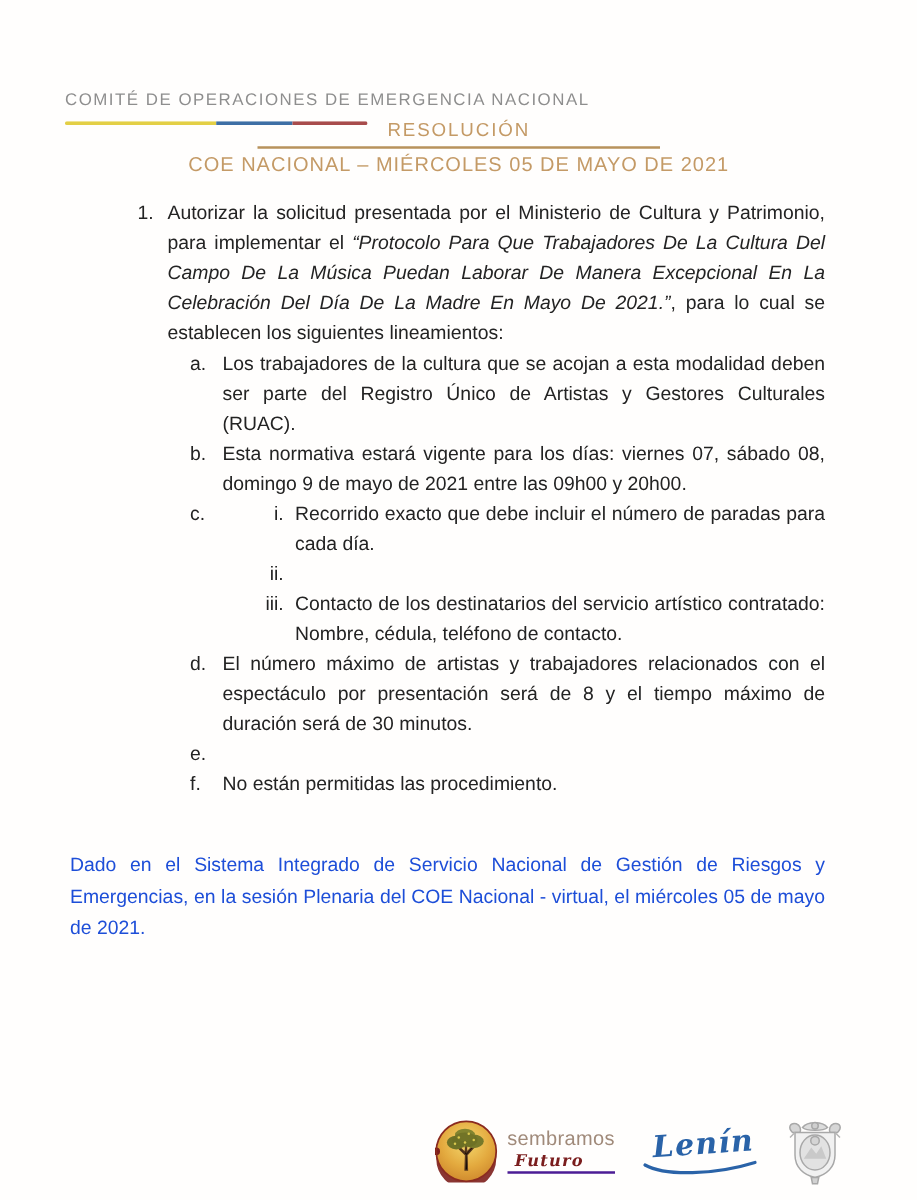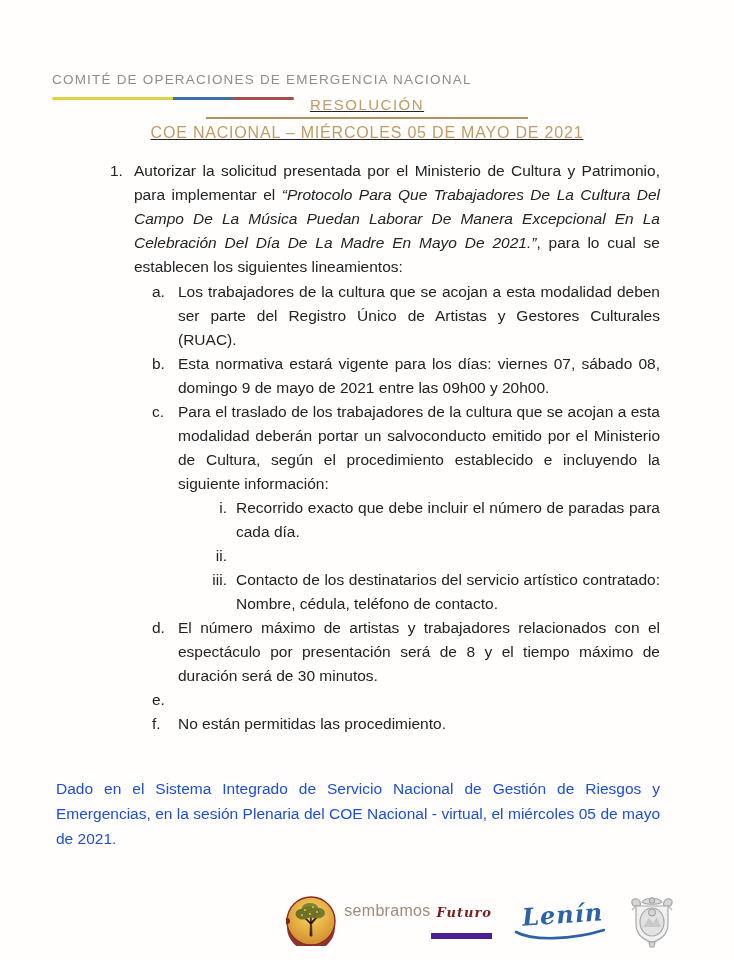--- a/index.html
+++ b/index.html
@@ -15,21 +15,21 @@
   .doc-header{position:absolute;left:52px;top:24px;}
   .doc-header-title{
     color:#8e8e8e;font-size:13.5px;letter-spacing:1.2px;font-weight:500;margin-top:48px;
   }
   .flag-line{display:flex;width:242px;height:3px;margin-top:10px;border-radius:2px;overflow:hidden;}
   .flag-line span{display:block;height:100%;}
   .flag-yellow{width:50%;}
   .flag-blue{width:25%;}
   .flag-red{width:25%;}
   
-  .title-block{margin-top:96px;text-align:center;text-decoration:underline;}
+  .title-block{margin-top:96px;text-align:center;}
   .res-title{
     color:#c49a66;font-size:15px;letter-spacing:1.5px;font-weight:500;
   }
   .res-divider{width:322px;height:2px;background:#b8925c;margin:4px auto 5px auto;}
   .res-subtitle{
     color:#c49a66;font-size:16px;letter-spacing:0.8px;font-weight:500;
   }
   
   .intro{
     margin:13px 94px 0 95px;
@@ -57,27 +57,27 @@
   .footer{position:absolute;left:0;right:0;bottom:6px;height:64px;}
   .footer-gov{
     position:absolute;left:52px;bottom:16px;
     color:#9a9a9a;font-size:11px;letter-spacing:1.1px;
   }
   .footer-logos{
     position:absolute;right:58px;bottom:6px;
     display:flex;align-items:center;gap:22px;
   }
   .sembramos{display:flex;align-items:center;gap:8px;}
-  .sembramos-text{display:flex;flex-direction:row;line-height:1;}
+  .sembramos-text{display:flex;flex-direction:column;line-height:1;}
   .sembramos-line1{color:#a08a7a;font-size:16px;letter-spacing:0.3px;}
   .sembramos-line2{
     color:#7a1d1d;font-family:"DejaVu Serif", serif;
     font-style:italic;font-weight:bold;font-size:13px;
-    border-bottom:6px solid #4c1d95;
-    padding:2px 0 14px 6px;margin-top:1px;letter-spacing:1px;
+    border-bottom:2px solid #4c1d95;
+    padding:2px 0 1px 6px;margin-top:1px;letter-spacing:1px;
   }
   .lenin{position:relative;width:92px;height:46px;}
   .lenin-text{
     position:absolute;left:8px;top:2px;
     color:#2a63a8;font-family:"DejaVu Serif", serif;
     font-style:italic;font-weight:bold;font-size:24px;letter-spacing:1px;
     transform:rotate(-4deg);
   }
   .lenin-swoosh{position:absolute;left:0;bottom:2px;}
   .crest{width:48px;height:54px;}
@@ -116,21 +116,20 @@
         </div>
 
         <div class="li-row">
           <span class="li-marker">b.</span>
           <div class="li-text">Esta normativa estará vigente para los días: viernes 07, sábado 08, domingo 9 de mayo de 2021 entre las 09h00 y 20h00.</div>
         </div>
 
         <div class="li-row">
           <span class="li-marker">c.</span>
           <div class="li-body">
-            <div class="li-text">Para el traslado de los trabajadores de la cultura que se acojan a esta modalidad deberán portar un salvoconducto emitido por el Ministerio de Cultura, según el procedimiento establecido e incluyendo la siguiente información:</div>
             <div class="roman-list">
               <div class="roman-row">
                 <span class="roman-marker">i.</span>
                 <div class="li-text">Recorrido exacto que debe incluir el número de paradas para cada día.</div>
               </div>
               <div class="roman-row">
                 <span class="roman-marker">ii.</span>
               </div>
               <div class="roman-row">
                 <span class="roman-marker">iii.</span>

